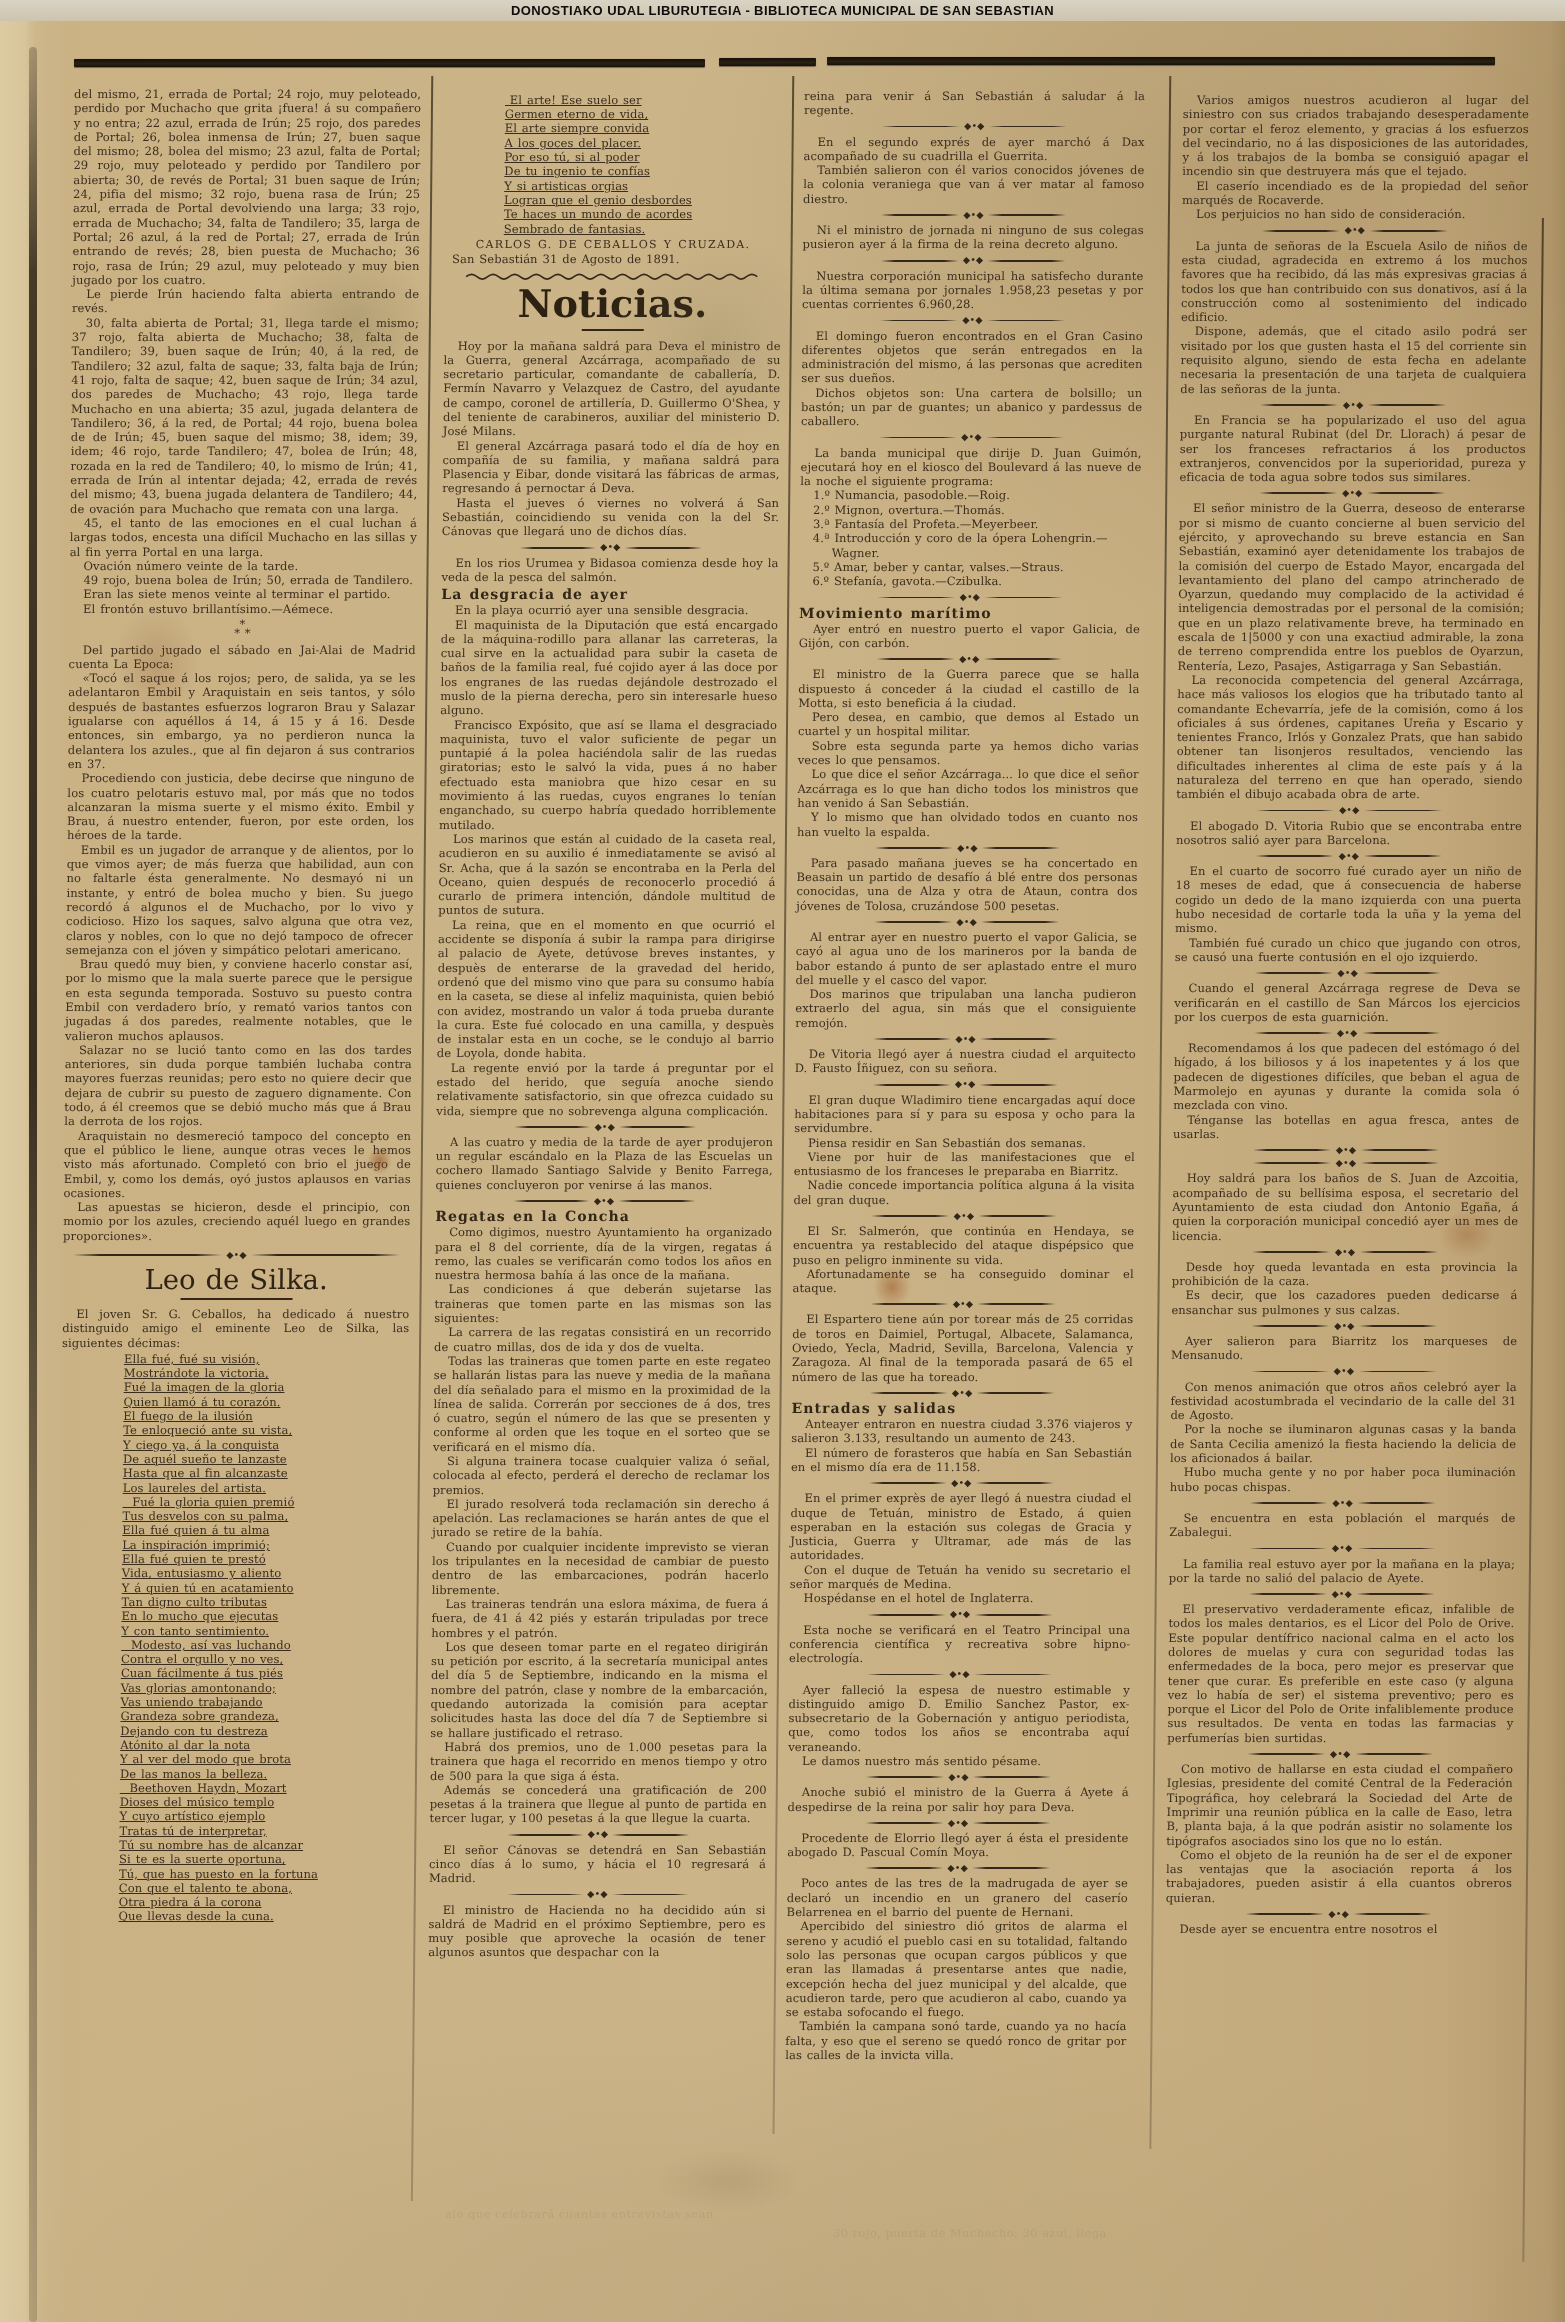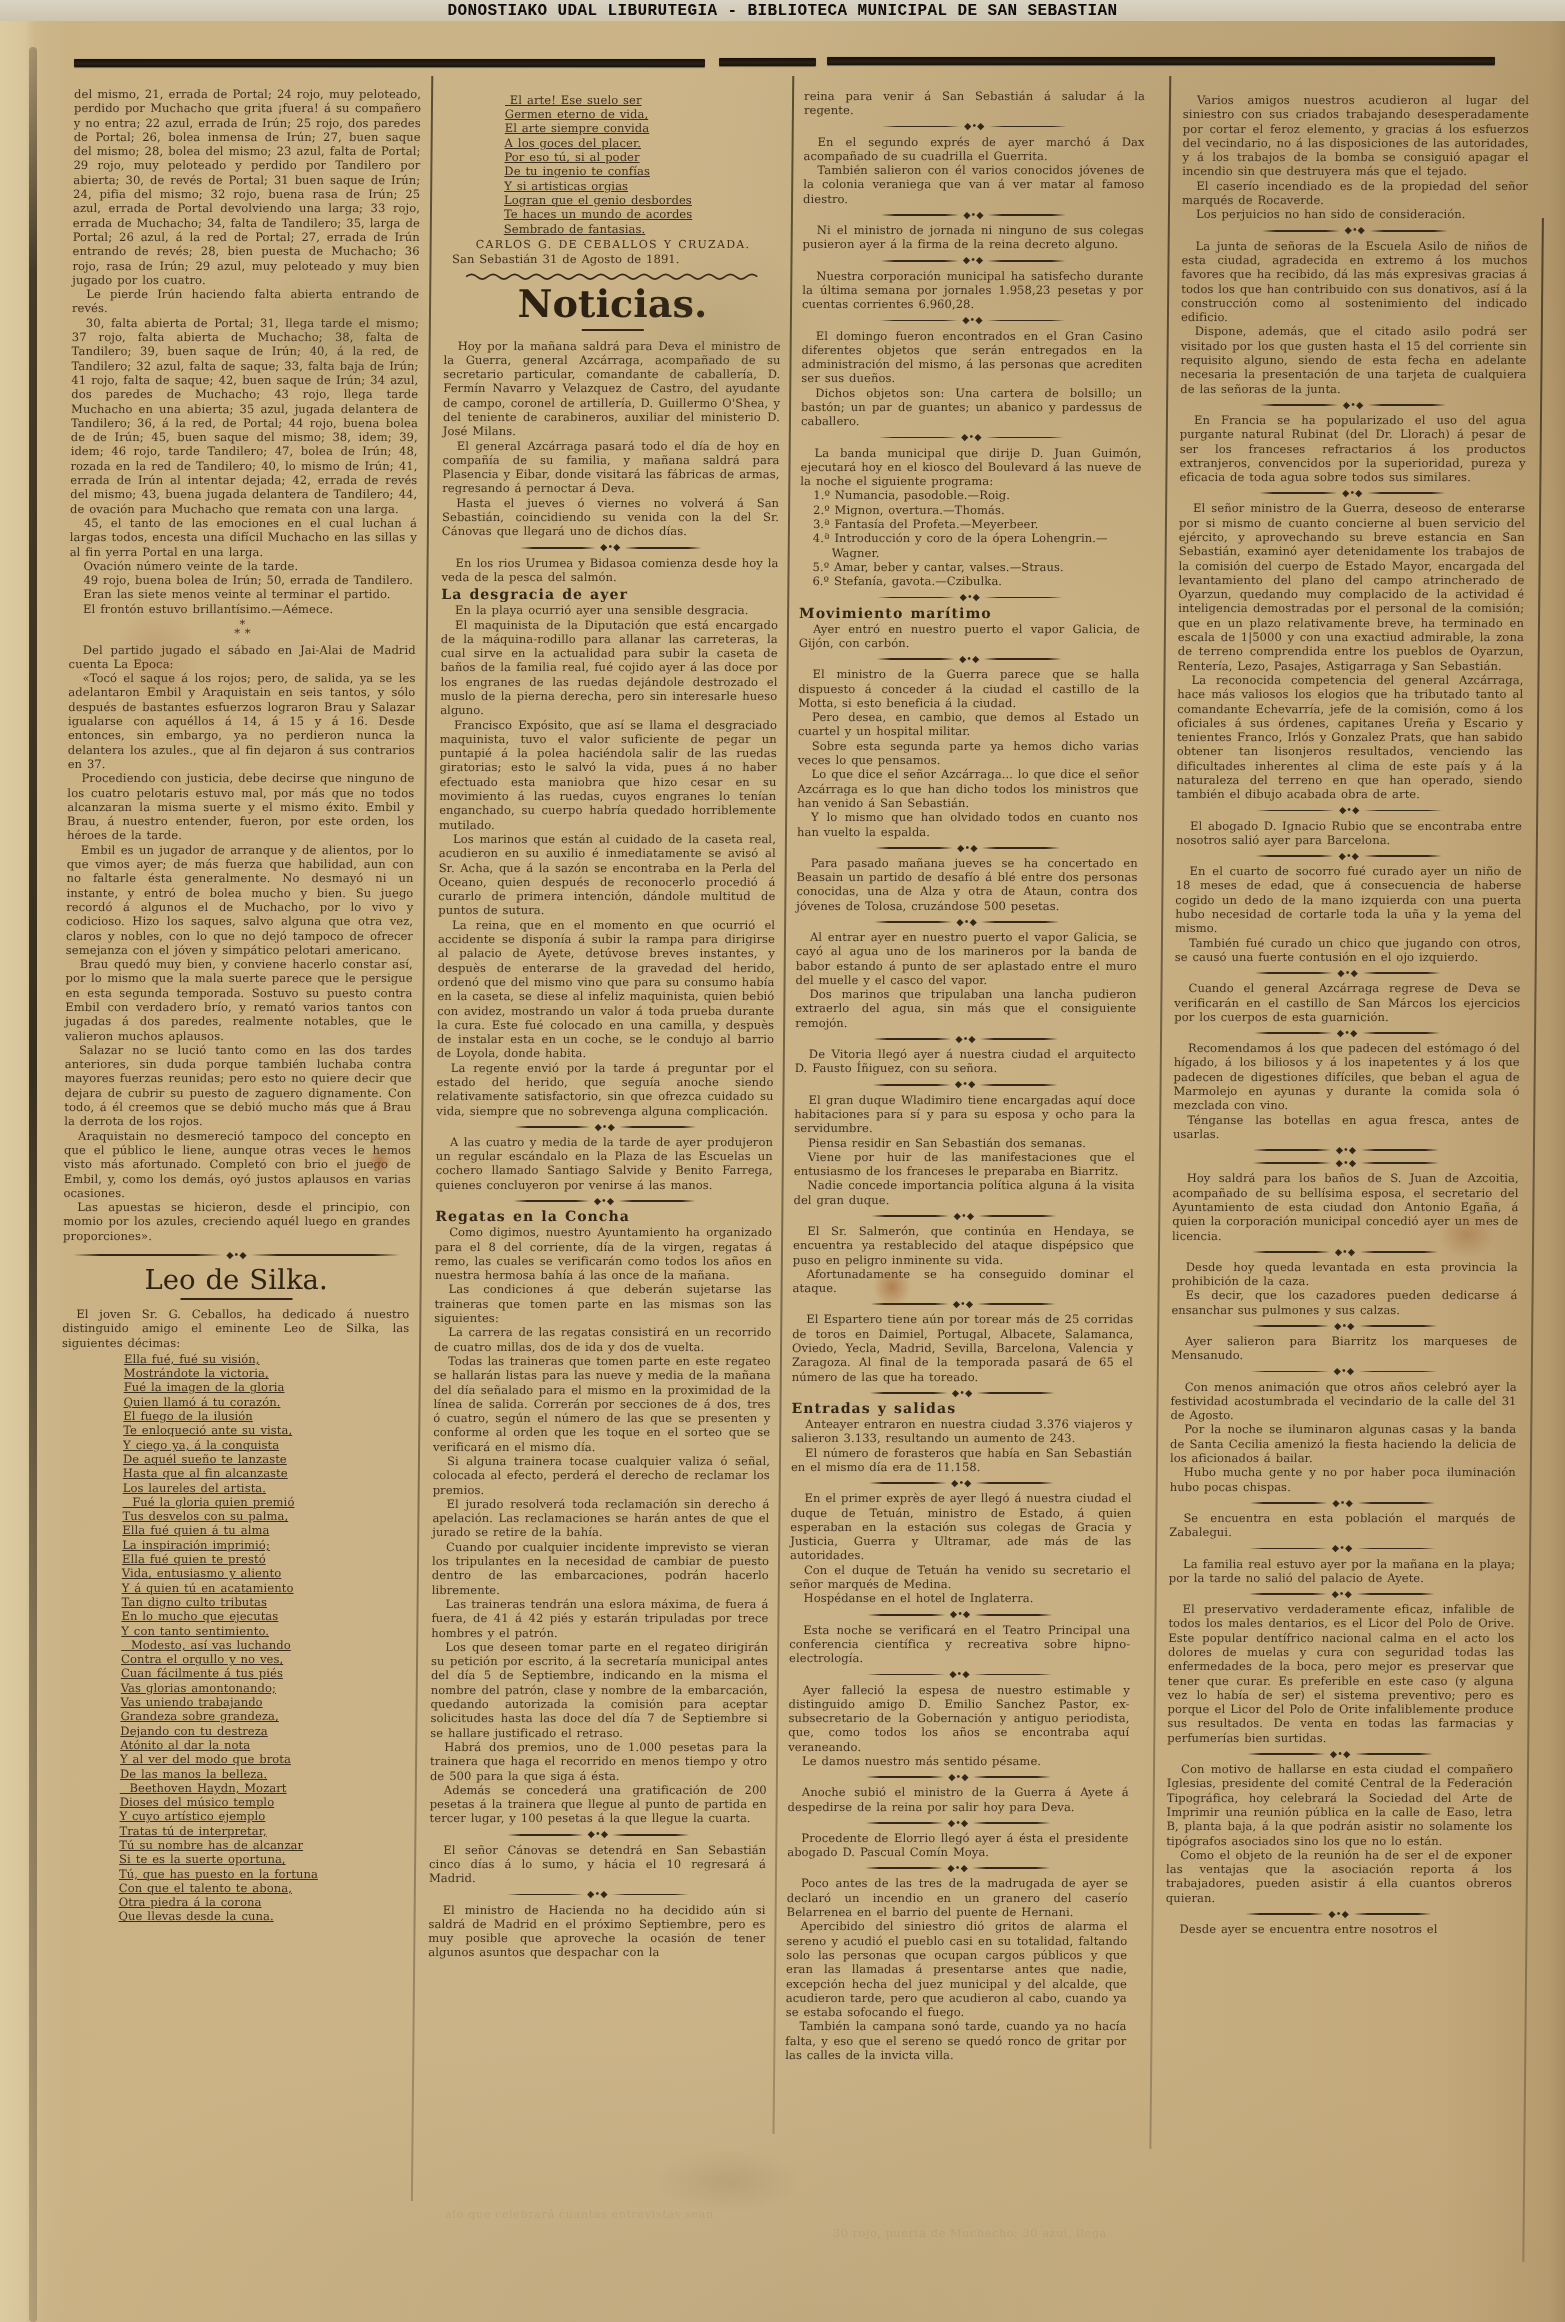--- a/index.html
+++ b/index.html
@@ -10,21 +10,21 @@
       radial-gradient(ellipse 852px 662px at 78% 8%, rgba(110,88,50,.16), transparent 65%),
       radial-gradient(ellipse 1136px 473px at 50% 100%, rgba(100,80,45,.10), transparent 70%),
       linear-gradient(90deg,#dccaa2 0px,#d8c59b 24.6px,#cdb78b 36px,#cab285 66px,#cbb488 45%,#c7af82 72%,#c2a87b 92%,#b49a6d 99%,#a88f63 100%),
       #c9b286;
   }
   
   .stamp{
     position:absolute;top:0;left:0;right:0;height:21px;
     background:linear-gradient(#d9d3c4,#cdc4ad);
     display:flex;align-items:center;justify-content:center;
-    font-family:Liberation Mono, monospace;font-weight:bold;font-size:16px;
+    font-family:Liberation Sans, sans-serif;font-weight:bold;font-size:13px;
     color:#0e0d0b;letter-spacing:0.4px;
   }
   
   .bar{position:absolute;top:59px;height:7.6px;background:linear-gradient(#14100a,#2b2114 60%,#14100a);box-shadow:0 0.9px 0.9px rgba(40,28,14,.5);border-radius:0.9px;}
   .bar.b1{left:74px;width:631px;}
   .bar.b2{left:719px;width:97px;top:58px;}
   .bar.b3{left:827px;width:668px;top:57px;}
   
   .gutter{position:absolute;left:29px;top:47px;bottom:0;width:7.6px;border-radius:3.8px;filter:blur(0.6px);
     background:linear-gradient(180deg,rgba(35,25,12,.25) 0%,rgba(35,25,12,.8) 10%,rgba(30,22,12,.85) 45%,rgba(35,25,12,.45) 70%,rgba(35,25,12,.18) 100%);}
@@ -285,21 +285,21 @@
       <p class="para">Los perjuicios no han sido de consideración.</p>
       <div class="orn">◆•◆</div>
       <p class="para">La junta de señoras de la Escuela Asilo de niños de esta ciudad, agradecida en extremo á los muchos favores que ha recibido, dá las más expresivas gracias á todos los que han contribuido con sus donativos, así á la construcción como al sostenimiento del indicado edificio.</p>
       <p class="para">Dispone, además, que el citado asilo podrá ser visitado por los que gusten hasta el 15 del corriente sin requisito alguno, siendo de esta fecha en adelante necesaria la presentación de una tarjeta de cualquiera de las señoras de la junta.</p>
       <div class="orn">◆•◆</div>
       <p class="para">En Francia se ha popularizado el uso del agua purgante natural Rubinat (del Dr. Llorach) á pesar de ser los franceses refractarios á los productos extranjeros, convencidos por la superioridad, pureza y eficacia de toda agua sobre todos sus similares.</p>
       <div class="orn">◆•◆</div>
       <p class="para">El señor ministro de la Guerra, deseoso de enterarse por si mismo de cuanto concierne al buen servicio del ejército, y aprovechando su breve estancia en San Sebastián, examinó ayer detenidamente los trabajos de la comisión del cuerpo de Estado Mayor, encargada del levantamiento del plano del campo atrincherado de Oyarzun, quedando muy complacido de la actividad é inteligencia demostradas por el personal de la comisión; que en un plazo relativamente breve, ha terminado en escala de 1|5000 y con una exactiud admirable, la zona de terreno comprendida entre los pueblos de Oyarzun, Rentería, Lezo, Pasajes, Astigarraga y San Sebastián.</p>
       <p class="para">La reconocida competencia del general Azcárraga, hace más valiosos los elogios que ha tributado tanto al comandante Echevarría, jefe de la comisión, como á los oficiales á sus órdenes, capitanes Ureña y Escario y tenientes Franco, Irlós y Gonzalez Prats, que han sabido obtener tan lisonjeros resultados, venciendo las dificultades inherentes al clima de este país y á la naturaleza del terreno en que han operado, siendo también el dibujo acabada obra de arte.</p>
       <div class="orn">◆•◆</div>
-      <p class="para">El abogado D. Ignacio Rubio que se encontraba entre nosotros salió ayer para Barcelona.</p>
+      <p class="para">El abogado D. Vitoria Rubio que se encontraba entre nosotros salió ayer para Barcelona.</p>
       <div class="orn">◆•◆</div>
       <p class="para">En el cuarto de socorro fué curado ayer un niño de 18 meses de edad, que á consecuencia de haberse cogido un dedo de la mano izquierda con una puerta hubo necesidad de cortarle toda la uña y la yema del mismo.</p>
       <p class="para">También fué curado un chico que jugando con otros, se causó una fuerte contusión en el ojo izquierdo.</p>
       <div class="orn">◆•◆</div>
       <p class="para">Cuando el general Azcárraga regrese de Deva se verificarán en el castillo de San Márcos los ejercicios por los cuerpos de esta guarnición.</p>
       <div class="orn">◆•◆</div>
       <p class="para">Recomendamos á los que padecen del estómago ó del hígado, á los biliosos y á los inapetentes y á los que padecen de digestiones difíciles, que beban el agua de Marmolejo en ayunas y durante la comida sola ó mezclada con vino.</p>
       <p class="para">Ténganse las botellas en agua fresca, antes de usarlas.</p>
       <div class="orn">◆•◆</div>
       <div class="orn">◆•◆</div>

